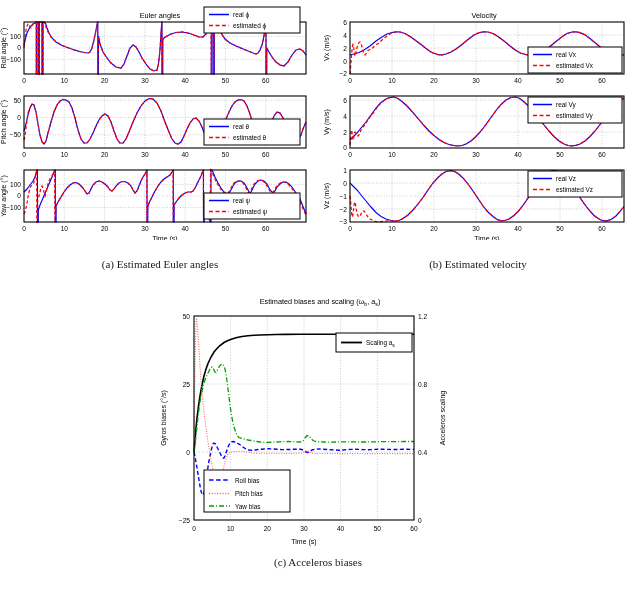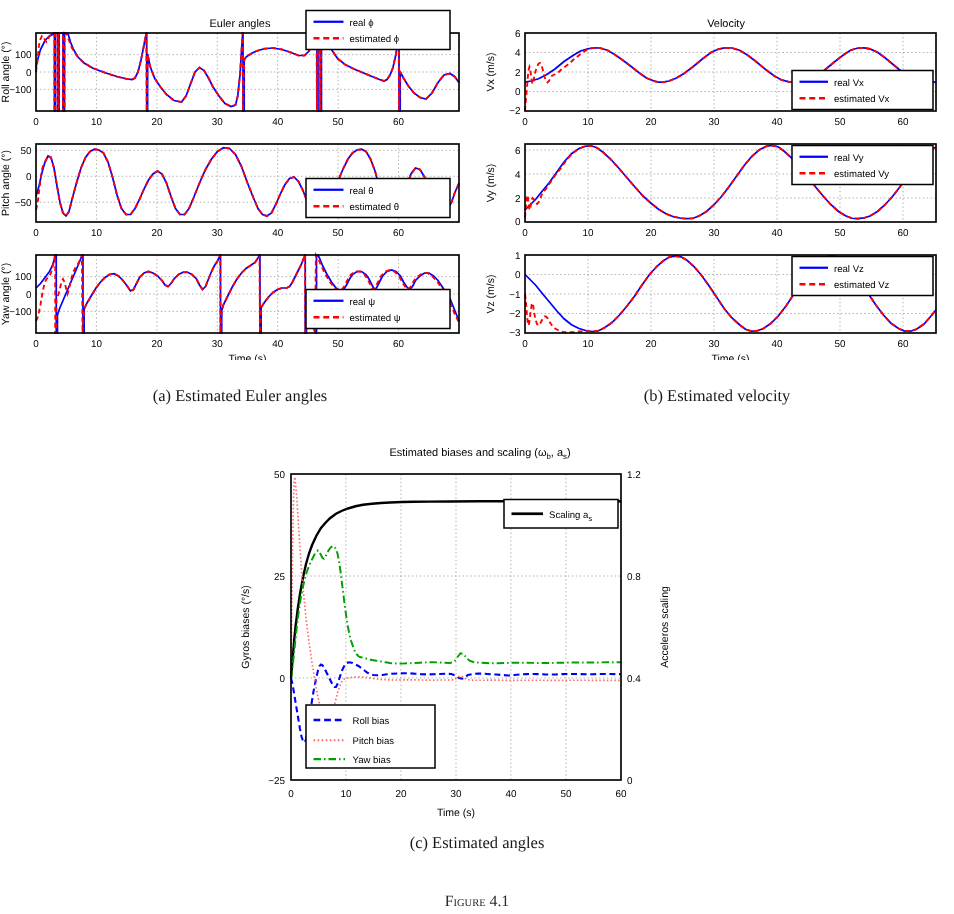--- a/index.html
+++ b/index.html
@@ -479,19 +479,16 @@
         <line x1="69" y1="190" x2="90" y2="190" stroke="#0000ff" stroke-width="1.6" stroke-dasharray="4.5,2.6"></line>
         <line x1="69" y1="203.5" x2="90" y2="203.5" stroke="#ff6666" stroke-width="1.3" stroke-dasharray="1.1,1.6"></line>
         <line x1="69" y1="216" x2="90" y2="216" stroke="#00a000" stroke-width="1.5" stroke-dasharray="5,2,1,2"></line>
         <text class="leg" x="95" y="192.5">Roll bias</text>
         <text class="leg" x="95" y="206">Pitch bias</text>
         <text class="leg" x="95" y="218.5">Yaw bias</text>
       </g>
     </svg>
   </div>
 
-  <div class="subcap" style="left:188px;top:556px;width:260px;">(c) Estimated angles</div>
-
-  <div class="figcap">
-    <span class="sc">Figure 4.1</span>
-  </div>
+  <div class="subcap" style="left:188px;top:556px;width:260px;">(c) Acceleros biases</div>
+
 
 </div>
 
 </body></html>

